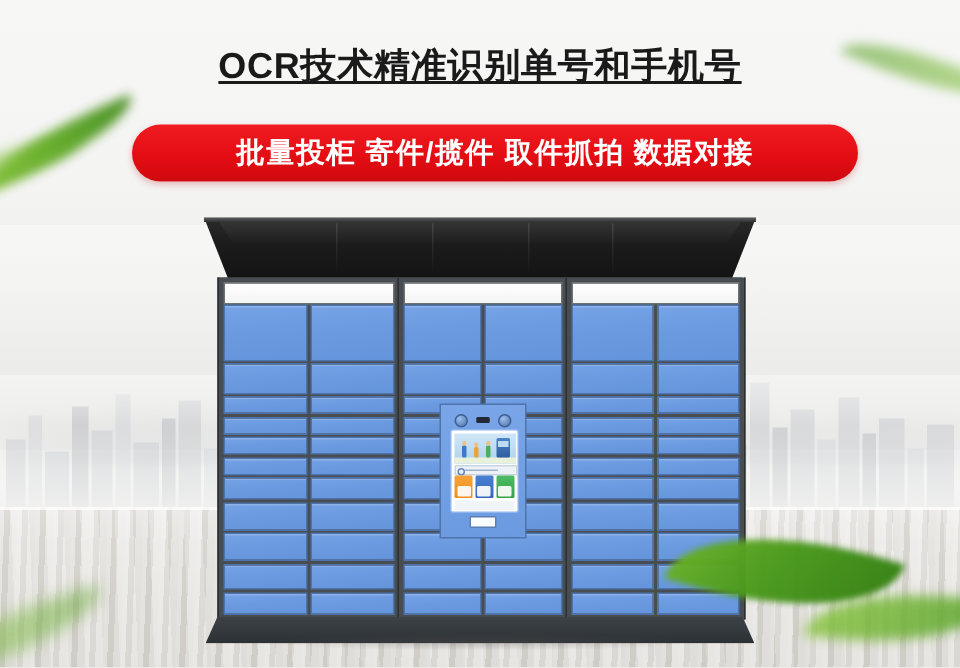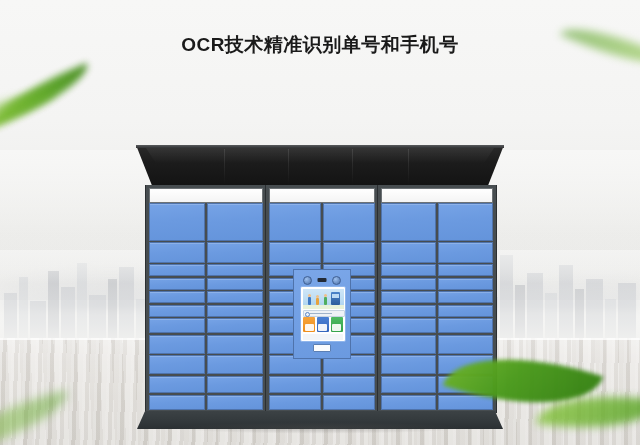--- a/index.html
+++ b/index.html
@@ -74,22 +74,22 @@
     background:linear-gradient(115deg,#8bc83c,#4a9a1b);
     filter:blur(4px);opacity:.8;}
   .leaf-bl{left:-48px;top:404px;width:120px;height:34px;
     transform:rotate(-14deg);
     background:linear-gradient(100deg,#8bc83c,#4e9a1c);
     filter:blur(5px);opacity:.45;}
 
   
   .title{
     position:absolute;left:0;top:26px;width:640px;text-align:center;
-    font-size:19px;font-weight:bold;color:#1a1a1a;letter-spacing:.5px;
-    line-height:38px;white-space:nowrap;
+    font-size:24px;font-weight:bold;color:#1a1a1a;letter-spacing:.5px;
+    line-height:38px;white-space:nowrap;text-decoration:underline;
   }
   .pill{
     position:absolute;left:88px;top:83px;width:484px;height:38px;
     background:linear-gradient(180deg,#ef1c22 0%,#e40d13 55%,#cf0a10 100%);
     border-radius:19px;
     box-shadow:0 2px 5px rgba(180,0,0,.25);
   }
   .pill-text{
     position:absolute;left:0;top:0;width:484px;height:38px;
     display:flex;align-items:center;justify-content:center;
@@ -406,14 +406,17 @@
     <div class="plinth"></div>
   </div>
 
   <div class="shadow"></div>
 
   <div class="leaf leaf-br"></div>
   <div class="leaf leaf-br2"></div>
 
   <div class="title">OCR技术精准识别单号和手机号</div>
 
+  <div class="pill">
+    <div class="pill-text">批量投柜 寄件/揽件 取件抓拍 数据对接</div>
+  </div>
 
 </div>
 
 </body></html>

